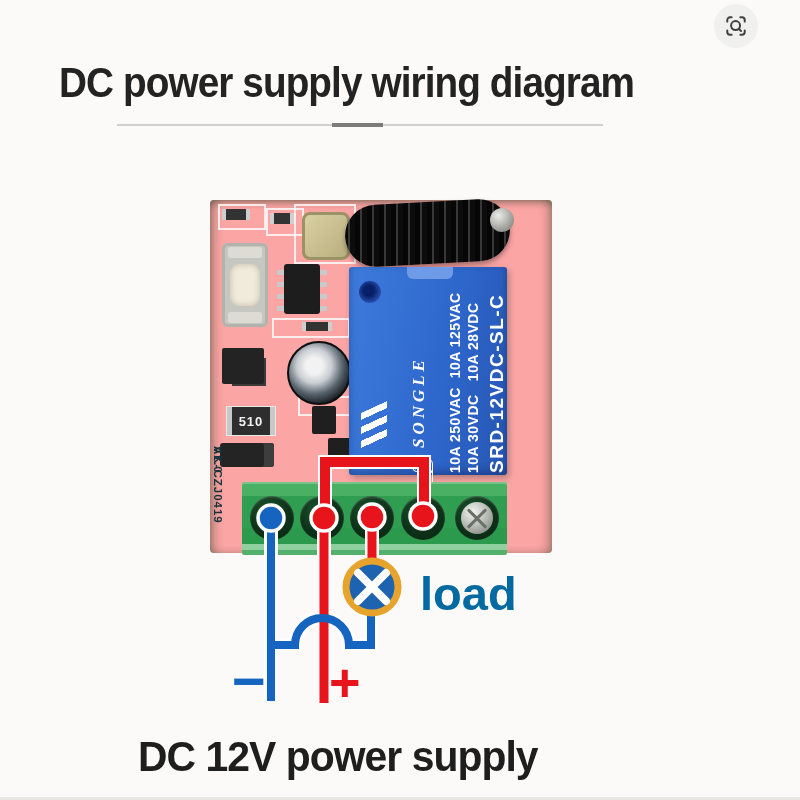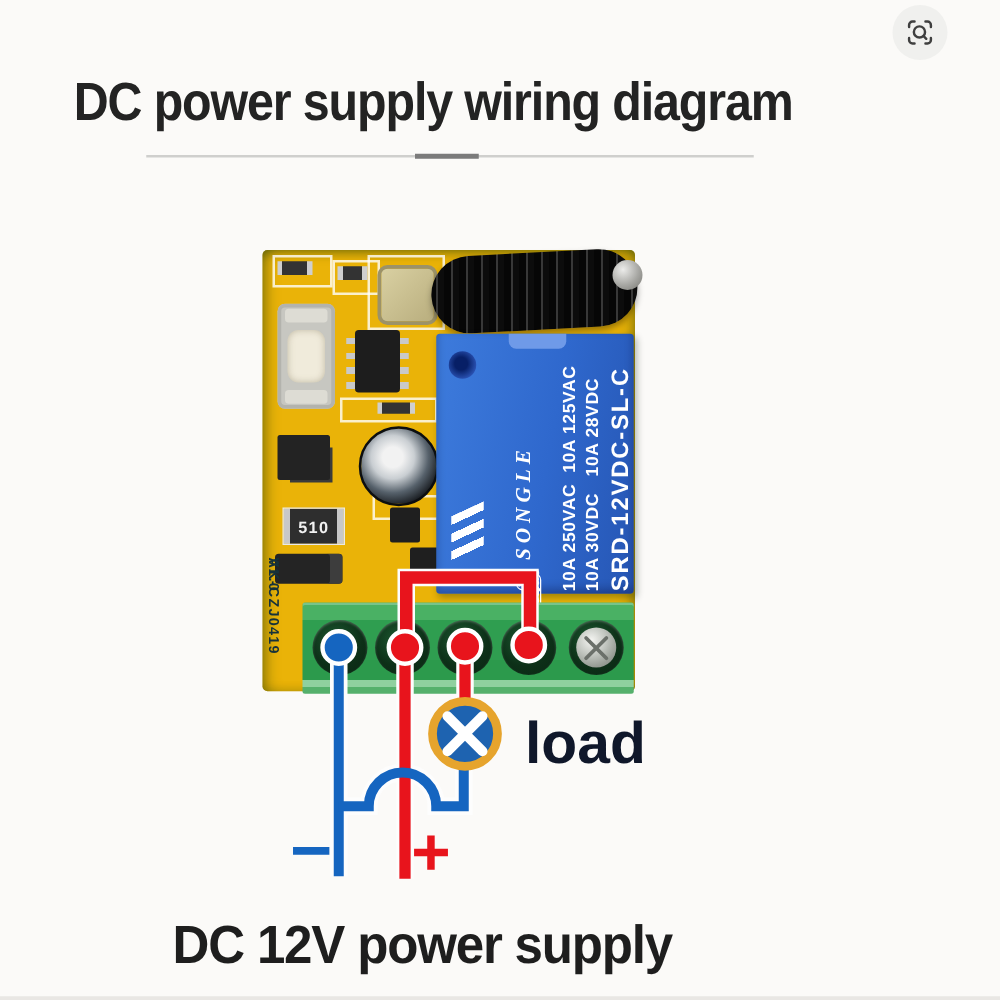--- a/index.html
+++ b/index.html
@@ -17,23 +17,24 @@
     position:absolute;left:59px;top:58px;font-size:43px;font-weight:bold;color:#232323;
     letter-spacing:-1px;white-space:nowrap;transform:scaleX(.9);transform-origin:left top;
   }
   .title-line{position:absolute;left:117px;top:124px;width:486px;height:2px;background:#cfcfcd;}
   .title-line-accent{position:absolute;left:332px;top:123px;width:51px;height:4px;background:#7b7b7b;}
 
   
   .board{
     position:absolute;left:210px;top:200px;width:298px;height:353px;border-radius:4px;
     background:linear-gradient(155deg,#2ca750 0%,#28a04b 45%,#22914３ 100%);
-    background-color:#eab308;
+    background-color:#fca5a5;
     box-shadow:inset 7px 0 12px -5px rgba(0,45,12,.45), inset -7px 0 12px -5px rgba(0,45,12,.4),
                inset 0 6px 10px -5px rgba(0,45,12,.4);
+    padding-left:44px;
   }
   .board *{position:absolute;}
   .silk{border:2px solid rgba(255,255,255,.8);}
   .silk.s1{left:8px;top:4px;width:44px;height:22px;}
   .silk.s2{left:56px;top:8px;width:34px;height:24px;}
   .silk.s3{left:84px;top:4px;width:58px;height:56px;}
   .silk.s4{left:62px;top:118px;width:74px;height:16px;}
   .silk.s5{left:88px;top:196px;width:56px;height:16px;}
   .smd{background:linear-gradient(90deg,#cfcfcf 0 4px,#333 4px calc(100% - 4px),#cfcfcf calc(100% - 4px));}
   .smd.c1{left:12px;top:9px;width:28px;height:11px;}
@@ -102,21 +103,21 @@
   .screw{left:219px;top:20px;width:32px;height:32px;border-radius:50%;
     background:radial-gradient(circle at 38% 32%,#f5f5f2,#c2c6c0 40%,#999e97 70%,#777c75);}
   .screw::before,.screw::after{content:"";position:absolute;left:3px;top:14.5px;width:26px;height:3px;
     background:#6b706a;border-radius:2px;}
   .screw::before{transform:rotate(45deg);} .screw::after{transform:rotate(-45deg);}
 
   
   .wires{position:absolute;left:0;top:0;width:800px;height:800px;pointer-events:none;}
 
   
-  .load-label{position:absolute;left:420px;top:566px;font-size:47px;font-weight:bold;color:#0f172a;}
+  .load-label{position:absolute;left:420px;top:566px;font-size:47px;font-weight:bold;color:#0369a1;}
   .minus{position:absolute;left:232px;top:652px;font-size:58px;line-height:58px;font-weight:bold;color:#1565c0;}
   .plus{position:absolute;left:329px;top:653px;font-size:54px;line-height:58px;font-weight:bold;color:#e8141c;}
   .supply-label{position:absolute;left:138px;top:732px;font-size:43px;font-weight:bold;color:#1e1e1e;
     letter-spacing:-1px;white-space:nowrap;transform:scaleX(.95);transform-origin:left top;}
   .bottom-divider{position:absolute;left:0;top:797px;width:800px;height:3px;background:#e9e7e4;}
 </style>
 </head>
 <body>
 
 <div class="search-btn">

